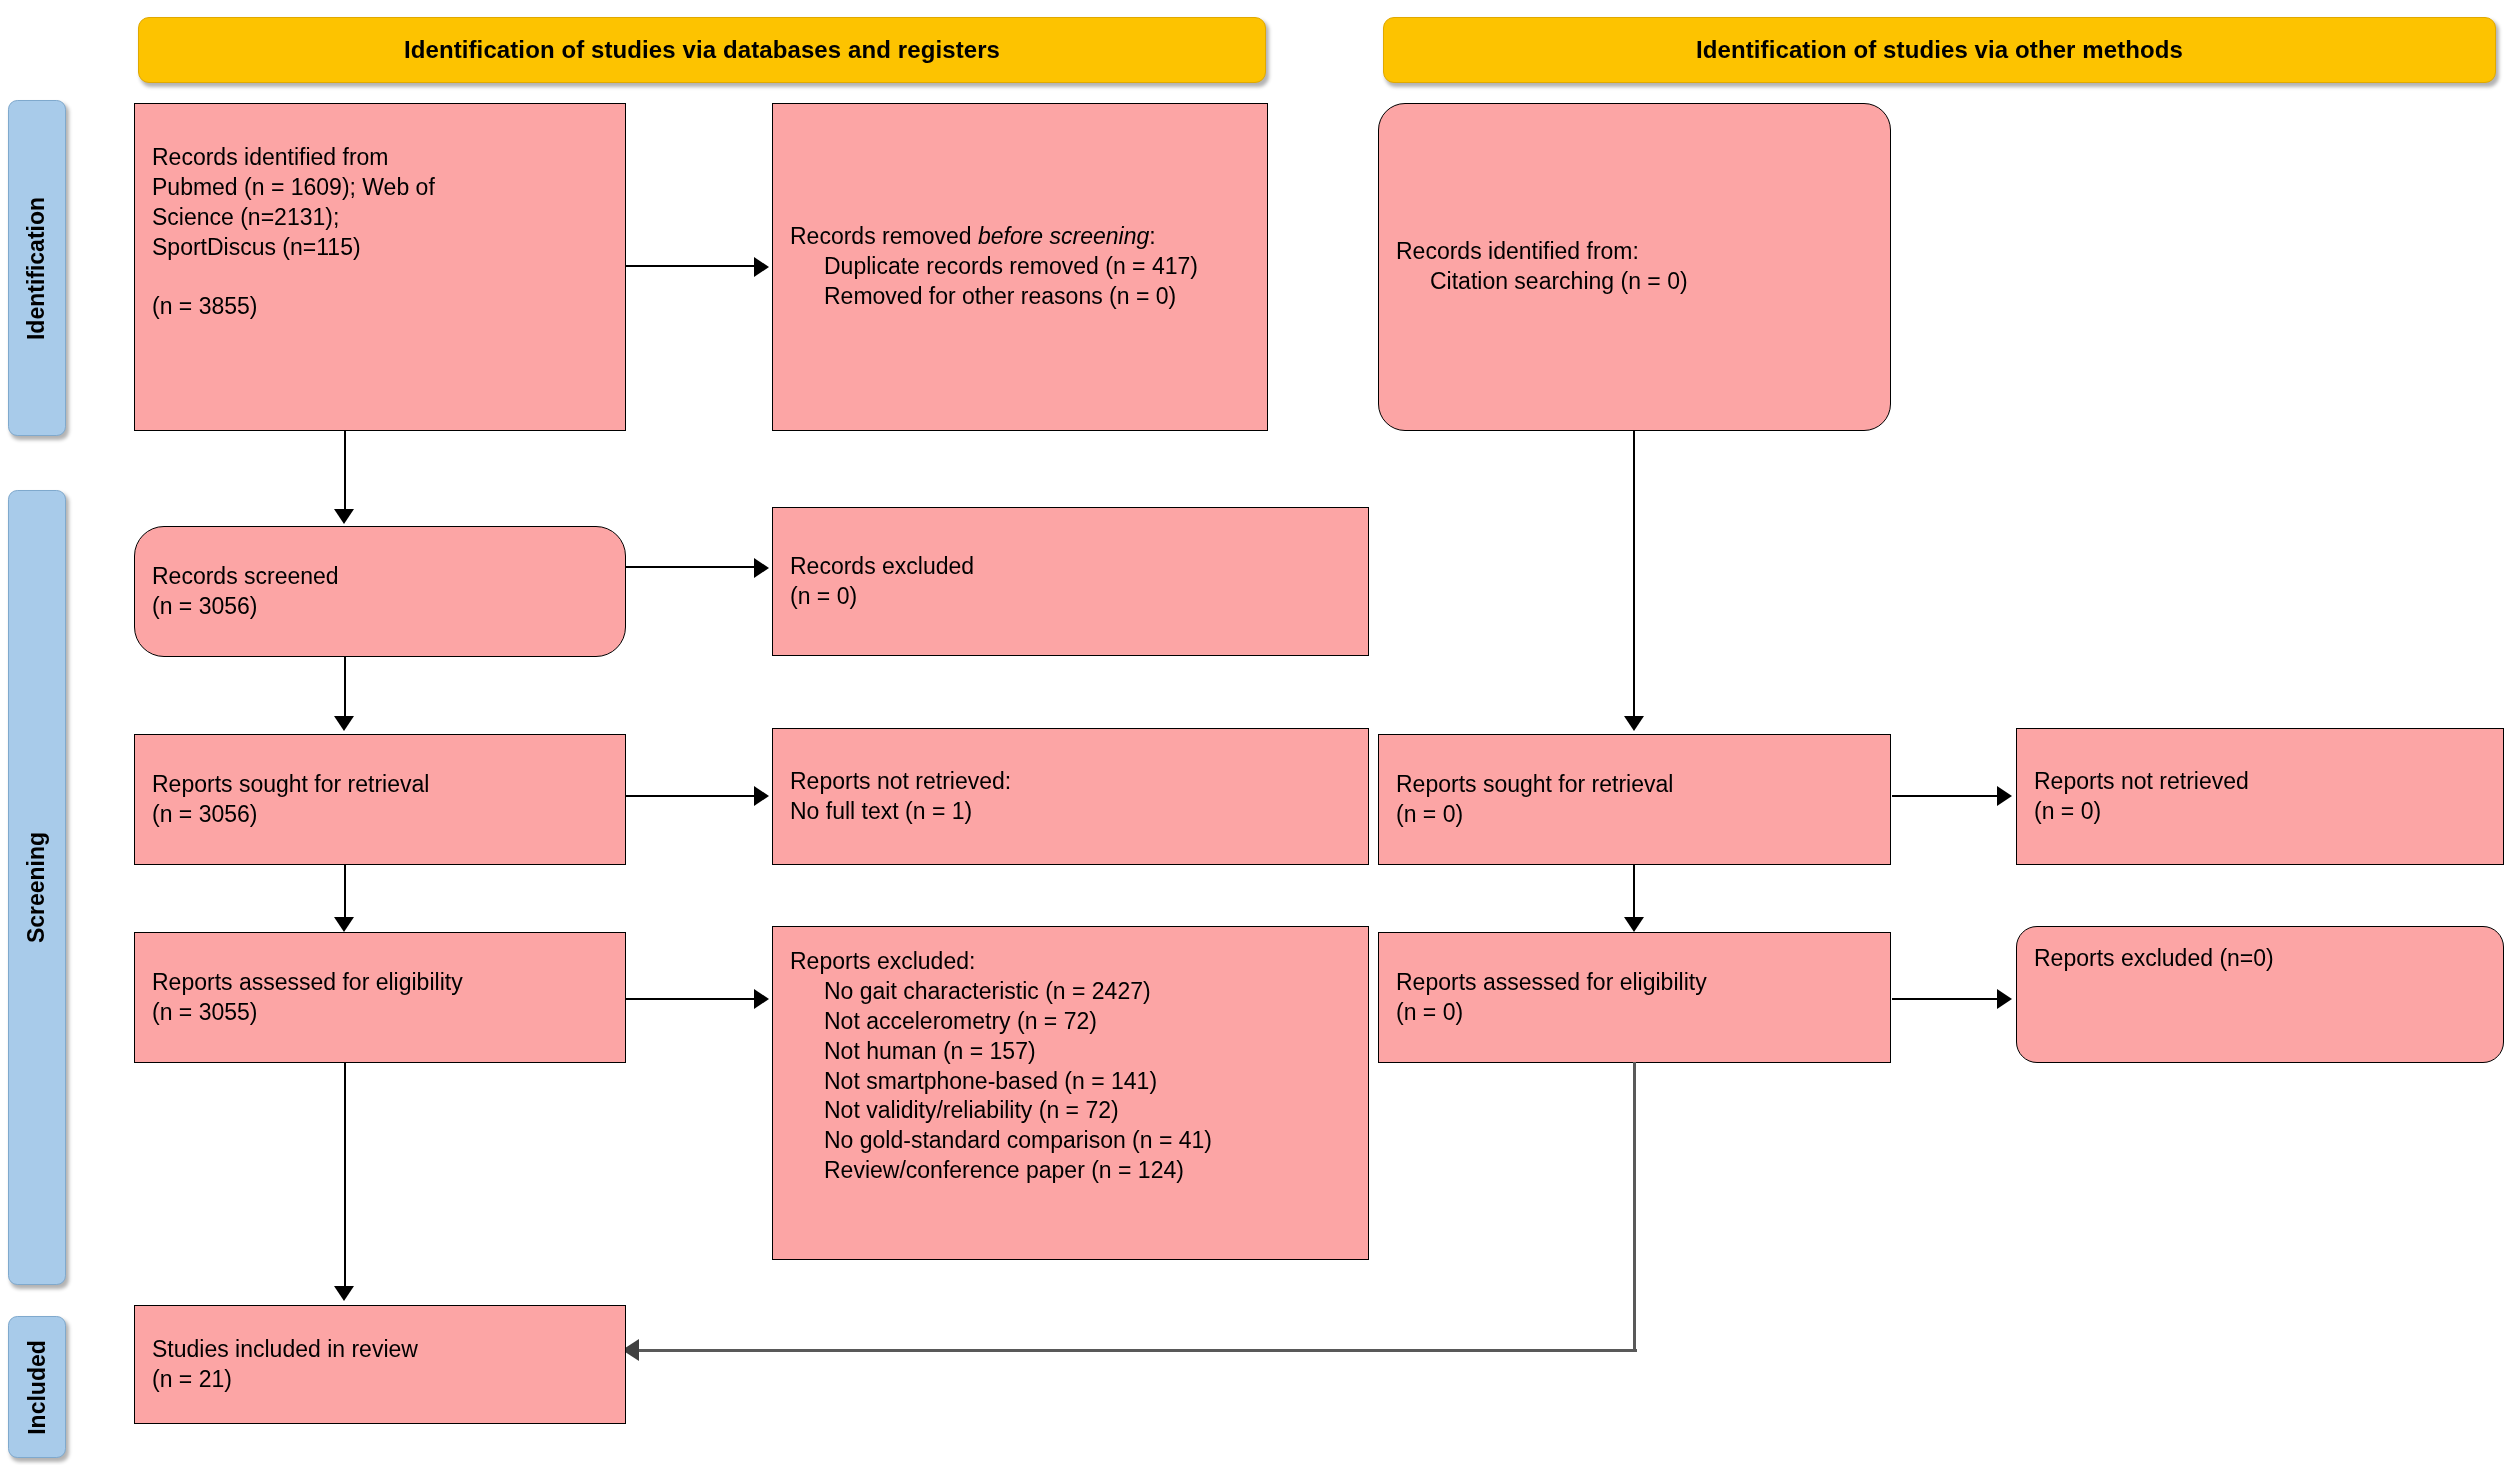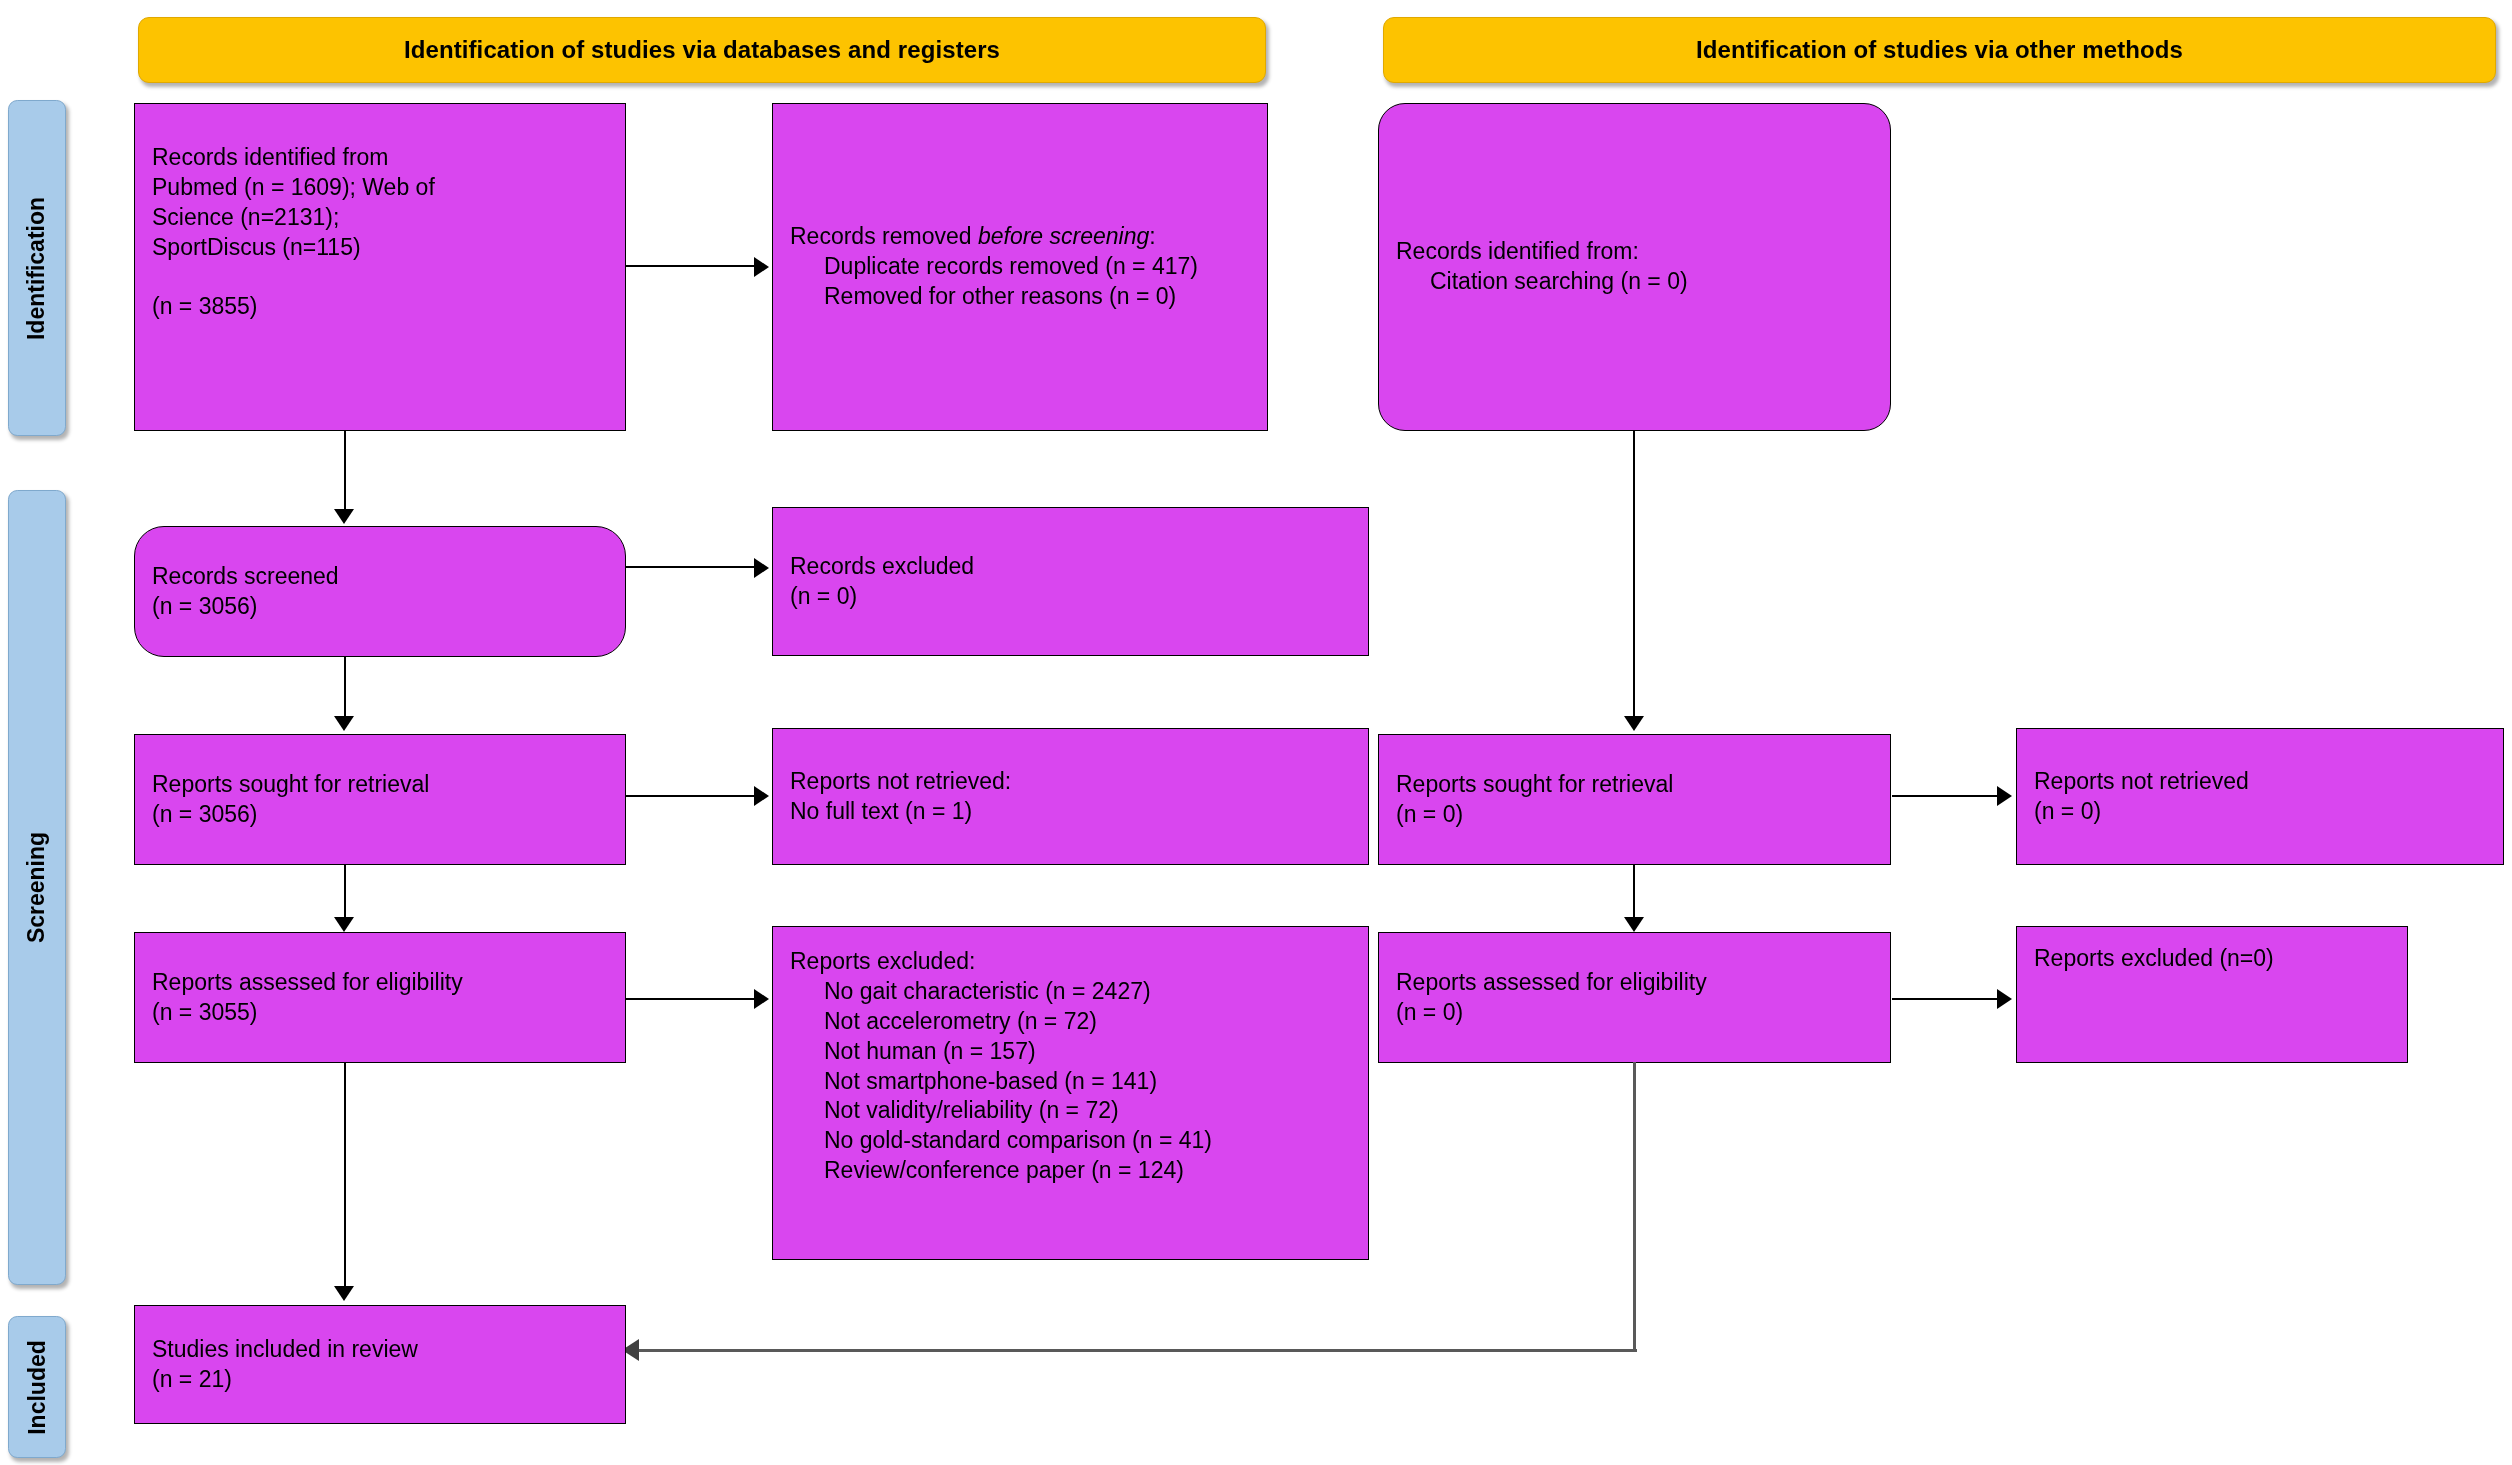--- a/index.html
+++ b/index.html
@@ -49,21 +49,21 @@
     transform:rotate(-90deg);
     white-space:nowrap;
     font-weight:bold;
     font-size:23px;
     color:#000;
   }
 
   
   .box{
     position:absolute;
-    background:#d946ef;
+    background:#fca5a5;
     border:1.6px solid #000000;
     box-sizing:border-box;
     padding:24px 17px;
     font-size:23px;
     line-height:1.30;
     color:#000;
     overflow:hidden;
   }
   .box .ln{white-space:pre;}
   .box.mid{display:flex;flex-direction:column;justify-content:center;}
@@ -214,21 +214,21 @@
     <div class="ln indent">Not validity/reliability (n = 72)</div>
     <div class="ln indent">No gold-standard comparison (n = 41)</div>
     <div class="ln indent">Review/conference paper (n = 124)</div>
   </div>
 
   <div class="box mid" style="left:1378px;top:932px;width:513px;height:131px;">
     <div class="ln">Reports assessed for eligibility</div>
     <div class="ln">(n = 0)</div>
   </div>
 
-  <div class="box top" style="left:2016px;top:926px;width:392px;height:137px;padding-top:17px;">
+  <div class="box top" style="left:2016px;top:926px;width:488px;height:137px;padding-top:17px;border-radius:21px;">
     <div class="ln">Reports excluded (n=0)</div>
   </div>
 
   <div class="hline" style="left:625px;top:998px;width:131px;"></div>
   <div class="arrow-r" style="left:754px;top:989px;"></div>
 
   <div class="hline" style="left:1892px;top:998px;width:107px;"></div>
   <div class="arrow-r" style="left:1997px;top:989px;"></div>
 
   <div class="vline" style="left:344px;top:1062px;width:2.3px;height:227px;"></div>

